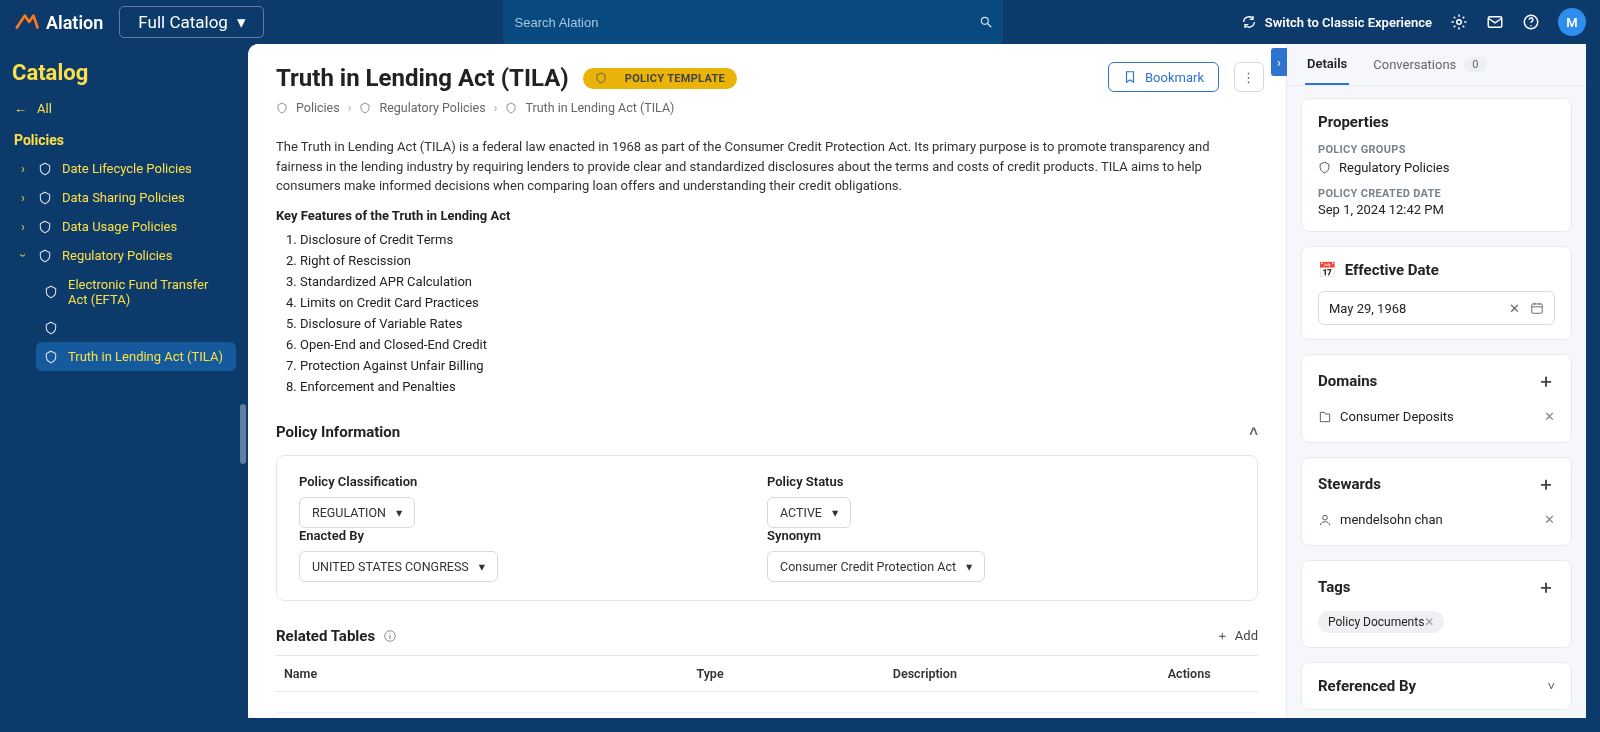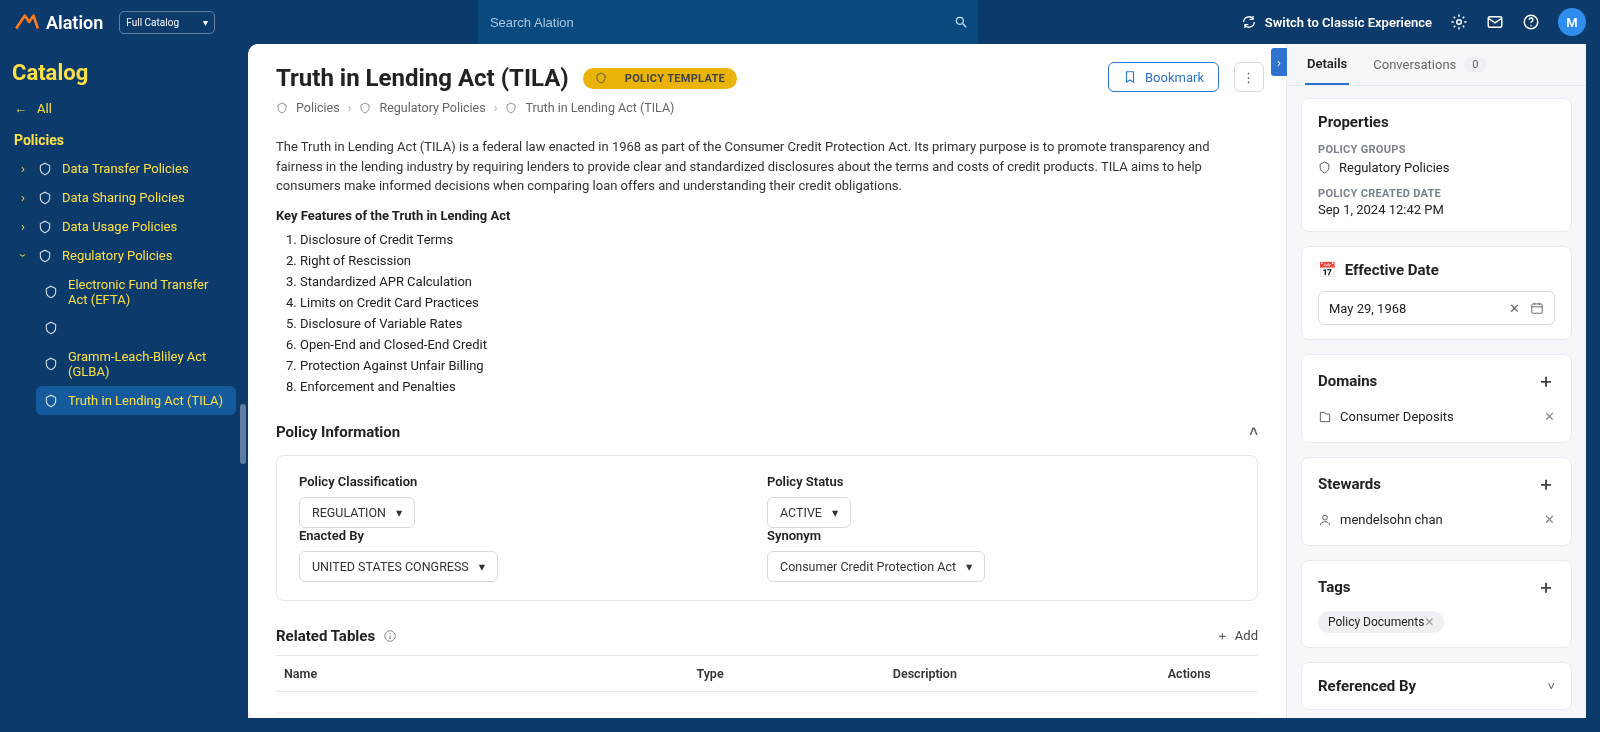--- a/index.html
+++ b/index.html
@@ -27,25 +27,25 @@
     align-items: center;
     gap: 6px;
     font-weight: 600;
     font-size: 18px;
   }
   .logo svg { width: 26px; height: 26px; }
   .catbtn {
     margin-left: 16px;
     border: 1px solid rgba(255,255,255,0.35);
     border-radius: 5px;
-    padding: 5px 6px;
+    padding: 5px 18px;
     display: flex;
     align-items: center;
-    gap: 24px;
-    font-size: 10px;
+    gap: 9px;
+    font-size: 17px;
     cursor: pointer;
   }
   .search-wrap { flex: 1; display: flex; justify-content: center; }
   .search {
     background: #08497f;
     border-radius: 4px;
     width: 500px;
     height: 48px;
     display: flex;
     align-items: center;
@@ -324,21 +324,21 @@
     </div>
     <div class="section-h">Policies</div>
 
     <div class="tree-item">
       <span class="chev">›</span>
       <span class="policy-icon">
           <svg width="14" height="14" viewBox="0 0 24 24">
             <path d="M12 2l8 4v6c0 5-3.5 8-8 10-4.5-2-8-5-8-10V6l8-4z" fill="none" stroke="#fff" stroke-width="1.8"></path>
           </svg>
         </span>
-      <span>Data Transfer Policies</span>
+      <span>Date Lifecycle Policies</span>
     </div>
     <div class="tree-item">
       <span class="chev">›</span>
       <span class="policy-icon">
           <svg width="14" height="14" viewBox="0 0 24 24">
             <path d="M12 2l8 4v6c0 5-3.5 8-8 10-4.5-2-8-5-8-10V6l8-4z" fill="none" stroke="#fff" stroke-width="1.8"></path>
           </svg>
         </span>
       <span>Data Sharing Policies</span>
     </div>
@@ -368,28 +368,20 @@
             </svg>
           </span>
         <span>Electronic Fund Transfer Act (EFTA)</span>
       </div>
       <div class="tree-item">
         <span class="policy-icon">
             <svg width="14" height="14" viewBox="0 0 24 24">
               <path d="M12 2l8 4v6c0 5-3.5 8-8 10-4.5-2-8-5-8-10V6l8-4z" fill="none" stroke="#fff" stroke-width="1.8"></path>
             </svg>
           </span>
-      </div>
-      <div class="tree-item">
-        <span class="policy-icon">
-            <svg width="14" height="14" viewBox="0 0 24 24">
-              <path d="M12 2l8 4v6c0 5-3.5 8-8 10-4.5-2-8-5-8-10V6l8-4z" fill="none" stroke="#fff" stroke-width="1.8"></path>
-            </svg>
-          </span>
-        <span>Gramm-Leach-Bliley Act (GLBA)</span>
       </div>
       <div class="tree-item active">
         <span class="policy-icon">
             <svg width="14" height="14" viewBox="0 0 24 24">
               <path d="M12 2l8 4v6c0 5-3.5 8-8 10-4.5-2-8-5-8-10V6l8-4z" fill="none" stroke="#fff" stroke-width="1.8"></path>
             </svg>
           </span>
         <span>Truth in Lending Act (TILA)</span>
       </div>
     </div>

